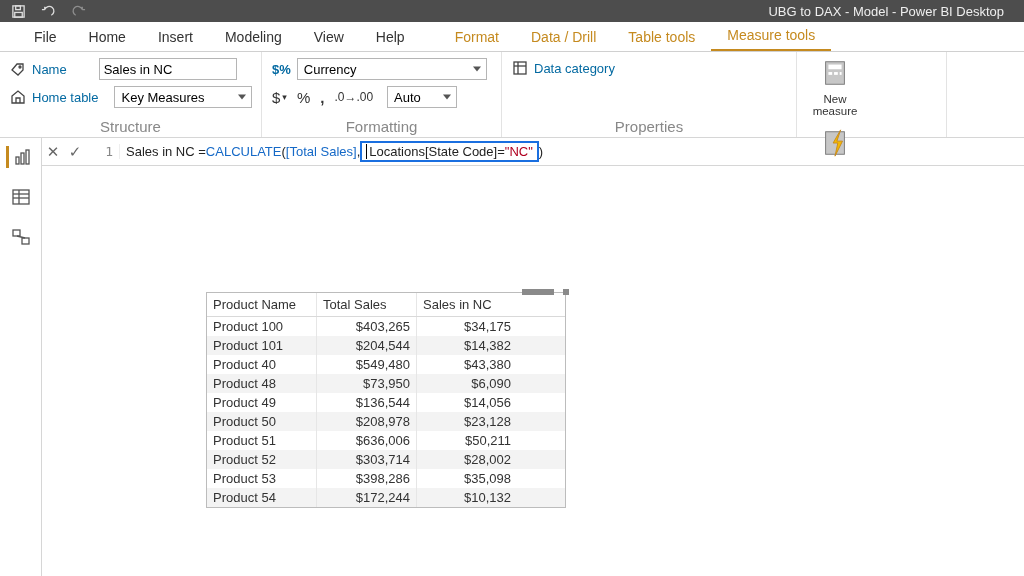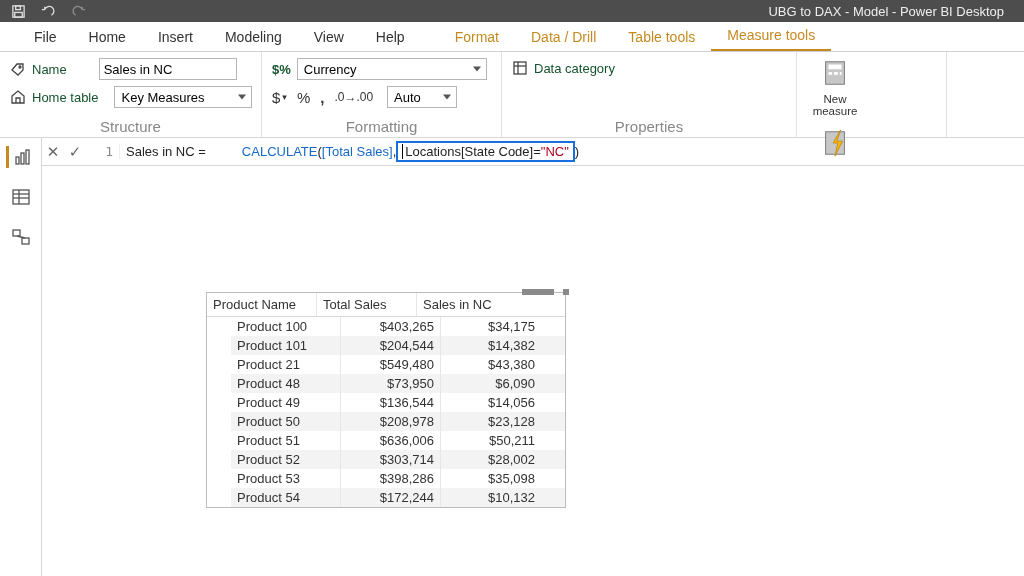--- a/index.html
+++ b/index.html
@@ -17,21 +17,21 @@
   .tabs .tab.file { color: #333; }
   .tabs .tab.ctx { color: #c58a1f; }
   .tabs .tab.active { color: #c58a1f; border-bottom: 2px solid #c58a1f; }
 
   
   .ribbon { height: 86px; display: flex; border-bottom: 1px solid #d6d6d6; background: #fff; }
   .group { border-right: 1px solid #e3e3e3; padding: 6px 10px 0 10px; display: flex; flex-direction: column; }
   .group-body { flex: 1; display: flex; flex-direction: column; gap: 6px; }
   .group-label { text-align: center; font-size: 15px; color: #888; padding-bottom: 2px; }
   .row { display: flex; align-items: center; gap: 6px; }
-  .lbl { font-size: 13px; color: #14532d; white-space: nowrap; }
+  .lbl { font-size: 13px; color: #0369a1; white-space: nowrap; }
   .ico { width: 16px; height: 16px; display: inline-flex; align-items: center; justify-content: center; }
   .ico svg { width: 16px; height: 16px; fill: none; stroke: #444; stroke-width: 1.3; }
   input.fld, select.fld { height: 22px; border: 1px solid #b5b5b5; background: #fff; font-size: 13px; padding: 0 4px; }
   .sel-wrap { position: relative; display: inline-block; }
   .sel-wrap::after { content: ""; position: absolute; right: 6px; top: 50%; width: 0; height: 0; border-left: 4px solid transparent; border-right: 4px solid transparent; border-top: 5px solid #555; transform: translateY(-50%); pointer-events: none; }
   .sel { height: 22px; border: 1px solid #b5b5b5; background: #fff; font-size: 13px; padding: 0 18px 0 6px; appearance: none; }
 
   .fmt-btns { display: flex; gap: 10px; align-items: center; font-size: 15px; color: #333; }
   .fmt-btns span { cursor: default; }
 
@@ -45,36 +45,36 @@
   .siderail .rbtn { width: 26px; height: 22px; display: flex; align-items: center; justify-content: center; }
   .siderail .rbtn.active { border-left: 3px solid #c58a1f; margin-left: -3px; padding-left: 3px;}
   .siderail svg { width: 20px; height: 18px; stroke: #555; fill: none; stroke-width: 1.3; }
 
   
   .canvas { flex: 1; display: flex; flex-direction: column; }
   .fbar { height: 28px; border-bottom: 1px solid #d6d6d6; display: flex; align-items: center; }
   .fbar .fbico { width: 22px; text-align: center; color: #666; font-size: 15px; }
   .fbar .ln { width: 24px; text-align: right; color: #888; font-family: Consolas, monospace; font-size: 13px; padding-right: 6px; border-right: 1px solid #eee; margin-right: 6px; }
   .fbar .expr { font-family: Consolas, monospace; font-size: 13px; display: flex; align-items: center; }
-  .tok-kw { color: #1569c7; margin-left: 36px; }
+  .tok-kw { color: #1569c7; }
   .tok-col { color: #1569c7; }
   .tok-str { color: #b00020; }
   .tok-plain { color: #222; }
   .hl { border: 2px solid #1a6fe0; padding: 1px 4px; display: inline-flex; align-items: center; }
   .cursor { display:inline-block; width:1px; height:15px; background:#000; margin: 0 2px 0 0; vertical-align: middle; }
 
   
   .surface { flex: 1; position: relative; background: #fff; }
   .visual { position: absolute; left: 164px; top: 126px; width: 360px; border: 1px solid #bcbcbc; background: #fff; }
   .vhdr { display: flex; border-bottom: 1px solid #d9d9d9; background: #fff; font-weight: 400; }
   .vhdr .c { padding: 4px 6px; font-size: 13px; }
   .c1 { width: 110px; border-right: 1px solid #e6e6e6; }
   .c2 { width: 100px; text-align: right; border-right: 1px solid #e6e6e6; }
   .c3 { width: 100px; text-align: right; }
-  .vrows .r { display: flex; font-size: 13px; margin-left: 24px; }
+  .vrows .r { display: flex; font-size: 13px; }
   .vrows .r:nth-child(even) { background: #f3f3f3; }
   .vrows .r .c { padding: 2px 6px; }
   .handle-top { position:absolute; left: 315px; top:-4px; width:32px; height:6px; background:#8a8a8a; }
   .handle-right { position:absolute; right:-4px; top:-4px; width:6px; height:6px; background:#8a8a8a; }
 
 </style>
 </head>
 <body>
 
 <div class="titlebar">
@@ -264,21 +264,21 @@
               <div class="c c1">Product 100</div>
               <div class="c c2">$403,265</div>
               <div class="c c3">$34,175</div>
             </div>
           <div class="r">
               <div class="c c1">Product 101</div>
               <div class="c c2">$204,544</div>
               <div class="c c3">$14,382</div>
             </div>
           <div class="r">
-              <div class="c c1">Product 21</div>
+              <div class="c c1">Product 40</div>
               <div class="c c2">$549,480</div>
               <div class="c c3">$43,380</div>
             </div>
           <div class="r">
               <div class="c c1">Product 48</div>
               <div class="c c2">$73,950</div>
               <div class="c c3">$6,090</div>
             </div>
           <div class="r">
               <div class="c c1">Product 49</div>

